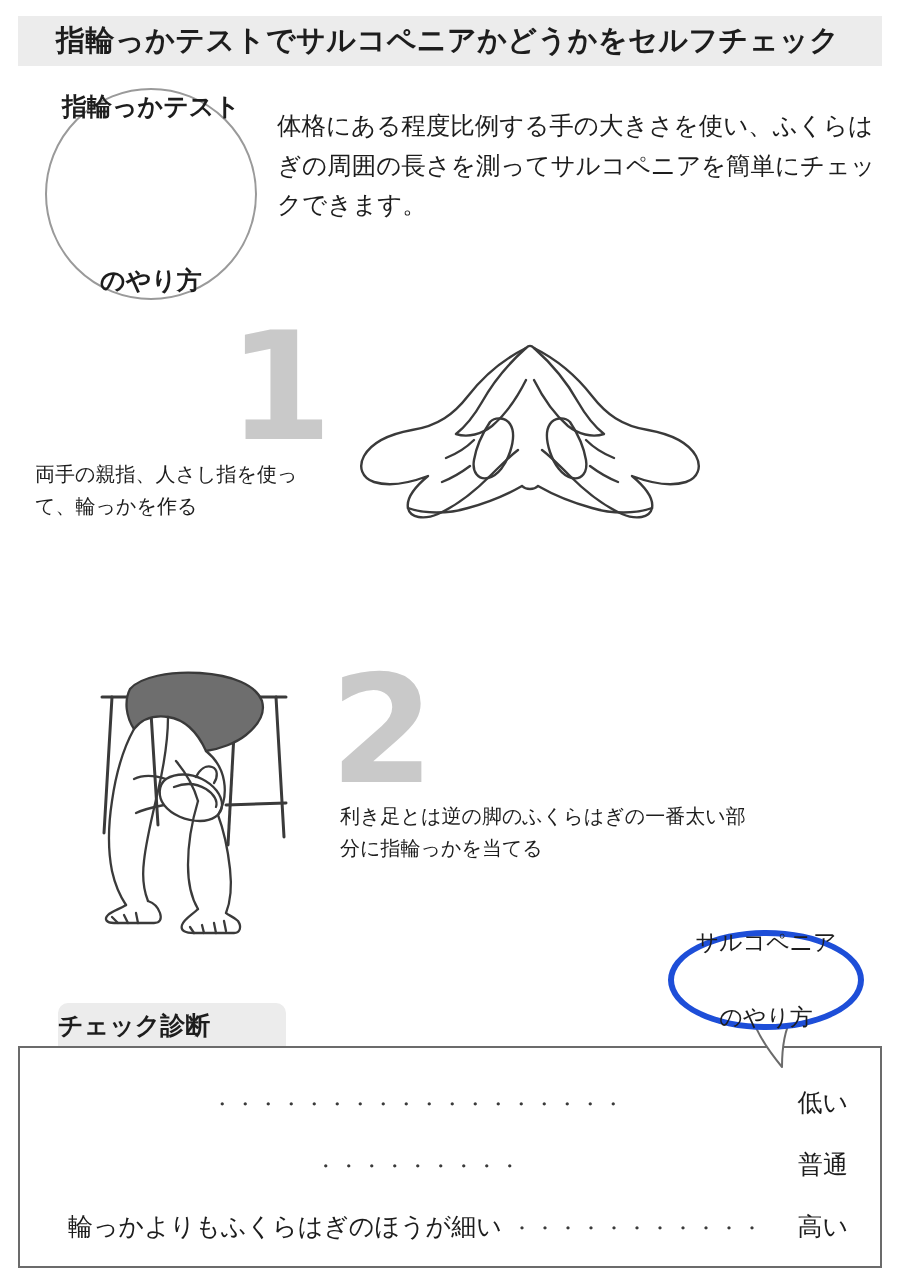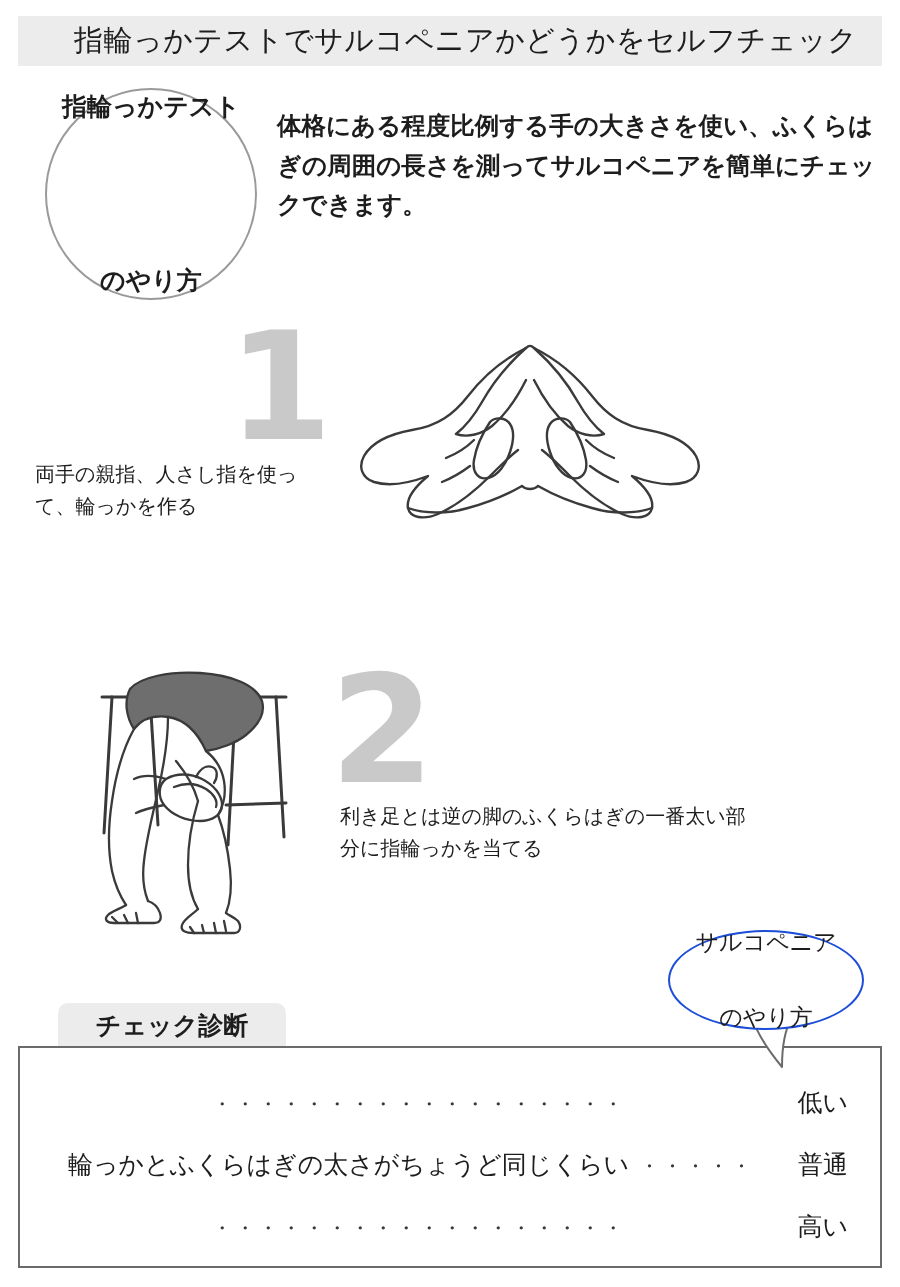--- a/index.html
+++ b/index.html
@@ -22,24 +22,24 @@
     left: 18px;
     top: 16px;
     width: 864px;
     height: 50px;
     background: #ececec;
     display: flex;
     align-items: center;
   }
   .header-title {
     font-size: 29px;
-    font-weight: normal;
+    font-weight: bold;
     letter-spacing: 0.5px;
     color: #1d1d1d;
-    padding-left: 56px;
+    padding-left: 38px;
     white-space: nowrap;
   }
 
   
   .circle-badge {
     position: absolute;
     left: 45px;
     top: 88px;
     width: 212px;
     height: 212px;
@@ -67,21 +67,20 @@
 
   
   .intro-text {
     position: absolute;
     left: 277px;
     top: 106px;
     width: 600px;
     font-size: 24.5px;
     line-height: 1.62;
     color: #1d1d1d;
-    font-weight: bold;
   }
 
   
   .step-num {
     position: absolute;
     color: #c9c9c9;
     font-size: 150px;
     font-weight: bold;
     line-height: 1;
     font-family: "DejaVu Sans", sans-serif;
@@ -110,21 +109,21 @@
   .check-tab {
     position: absolute;
     left: 58px;
     top: 1003px;
     width: 228px;
     height: 44px;
     background: #ececec;
     border-radius: 10px 10px 0 0;
     display: flex;
     align-items: center;
-    justify-content: center;
+    justify-content: flex-start;
   }
   .check-tab span {
     font-size: 25px;
     font-weight: bold;
     color: #1d1d1d;
   }
 
   
   .results-box {
     position: absolute;
@@ -163,21 +162,21 @@
     text-align: right;
   }
 
   
   .callout {
     position: absolute;
     left: 668px;
     top: 930px;
     width: 196px;
     height: 100px;
-    border: 2px solid #1d4ed8;
+    border: 6px solid #1d4ed8;
     border-radius: 50%;
     box-sizing: border-box;
     display: flex;
     flex-direction: column;
     align-items: center;
     justify-content: center;
     background: #ffffff;
     text-align: left;
     z-index: 3;
     gap: 45px;
@@ -314,23 +313,23 @@
 </div>
 
 <div class="results-box">
 
   <div class="result-row r0">
     <span class="result-dots">・・・・・・・・・・・・・・・・・・</span>
     <span class="result-value">低い</span>
   </div>
 
   <div class="result-row r1">
-    <span class="result-label">輪っかとふくらはぎの太さがちょうど同じくらい</span>
     <span class="result-dots">・・・・・・・・・</span>
     <span class="result-value">普通</span>
   </div>
 
   <div class="result-row r2">
+    <span class="result-label">輪っかよりもふくらはぎのほうが細い</span>
     <span class="result-dots">・・・・・・・・・・・・・・・・・・</span>
     <span class="result-value">高い</span>
   </div>
 
 </div>
 
 </body></html>

